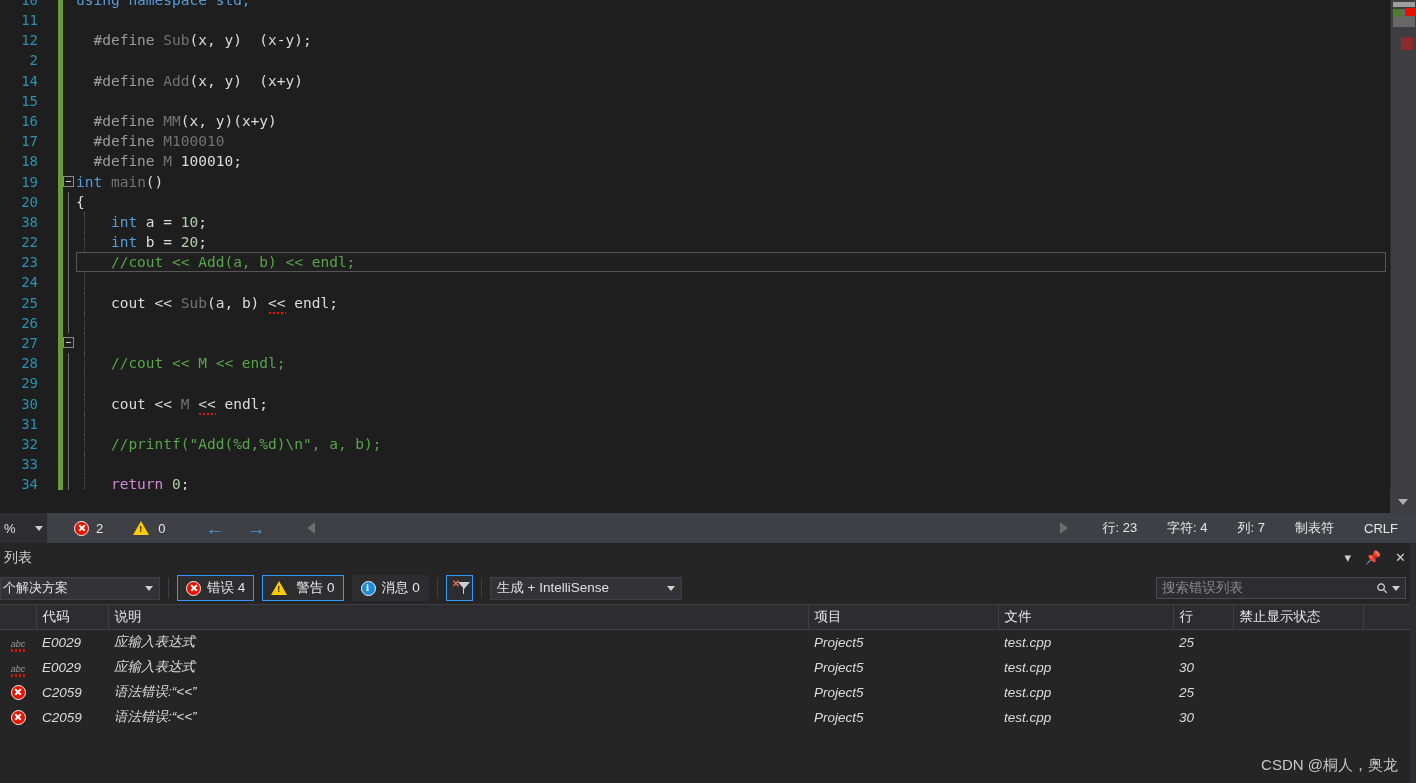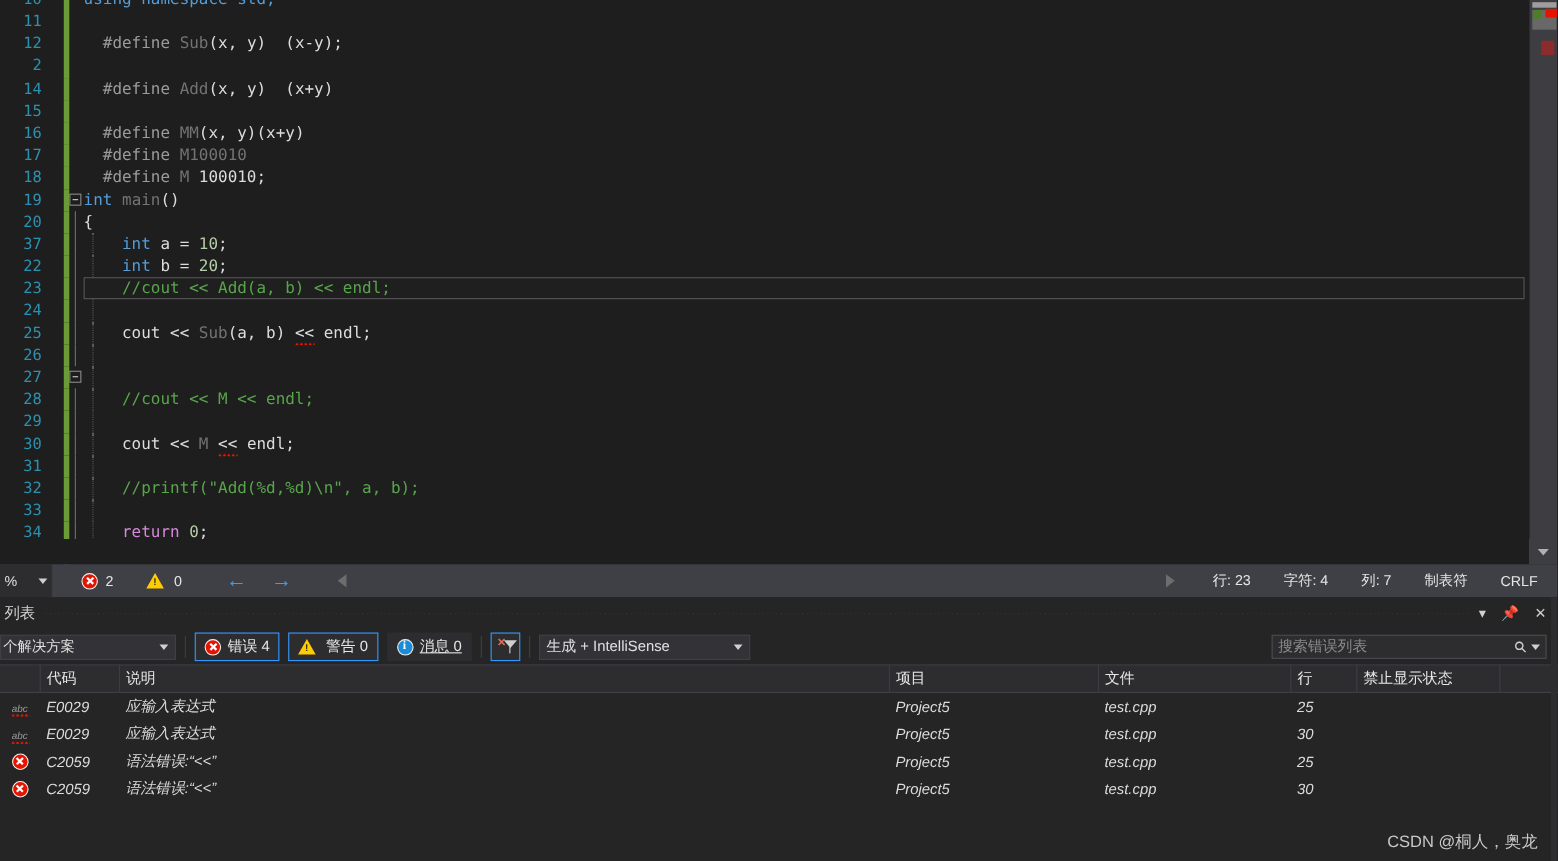--- a/index.html
+++ b/index.html
@@ -264,21 +264,21 @@
         <div class="line"><span class="ln">11</span><span class="gutter-green"></span><span class="txt"></span></div>
         <div class="line"><span class="ln">12</span><span class="gutter-green"></span><span class="txt"><span class="t-pre">  #define </span><span class="t-macro">Sub</span><span class="t-plain">(x, y)  (x-y);</span></span></div>
         <div class="line"><span class="ln">2</span><span class="gutter-green"></span><span class="txt"></span></div>
         <div class="line"><span class="ln">14</span><span class="gutter-green"></span><span class="txt"><span class="t-pre">  #define </span><span class="t-macro">Add</span><span class="t-plain">(x, y)  (x+y)</span></span></div>
         <div class="line"><span class="ln">15</span><span class="gutter-green"></span><span class="txt"></span></div>
         <div class="line"><span class="ln">16</span><span class="gutter-green"></span><span class="txt"><span class="t-pre">  #define </span><span class="t-macro">MM</span><span class="t-plain">(x, y)(x+y)</span></span></div>
         <div class="line"><span class="ln">17</span><span class="gutter-green"></span><span class="txt"><span class="t-pre">  #define </span><span class="t-macro">M100010</span></span></div>
         <div class="line"><span class="ln">18</span><span class="gutter-green"></span><span class="txt"><span class="t-pre">  #define </span><span class="t-macro">M</span><span class="t-plain"> 100010;</span></span></div>
         <div class="line"><span class="ln">19</span><span class="gutter-green"></span><span class="fold"><i></i></span><span class="txt"><span class="t-kw">int</span><span class="t-plain"> </span><span class="t-macro">main</span><span class="t-plain">()</span></span></div>
         <div class="line"><span class="ln">20</span><span class="gutter-green"></span><span class="fold-bar"></span><span class="txt"><span class="t-plain">{</span></span></div>
-        <div class="line"><span class="ln">37</span><span class="gutter-green"></span><span class="fold-bar"></span><span class="guide" style="left: 84px;"></span><span class="txt"><span class="t-plain">    </span><span class="t-kw">int</span><span class="t-plain"> a = </span><span class="t-num">10</span><span class="t-plain">;</span></span></div>
+        <div class="line"><span class="ln">38</span><span class="gutter-green"></span><span class="fold-bar"></span><span class="guide" style="left: 84px;"></span><span class="txt"><span class="t-plain">    </span><span class="t-kw">int</span><span class="t-plain"> a = </span><span class="t-num">10</span><span class="t-plain">;</span></span></div>
         <div class="line"><span class="ln">22</span><span class="gutter-green"></span><span class="fold-bar"></span><span class="guide" style="left: 84px;"></span><span class="txt"><span class="t-plain">    </span><span class="t-kw">int</span><span class="t-plain"> b = </span><span class="t-num">20</span><span class="t-plain">;</span></span></div>
         <div class="line"><span class="ln">23</span><span class="gutter-green"></span><span class="fold-bar"></span><span class="guide" style="left: 84px;"></span><span class="highlight-line"></span><span class="txt"><span class="t-cmt">    //cout &lt;&lt; Add(a, b) &lt;&lt; endl;</span></span></div>
         <div class="line"><span class="ln">24</span><span class="gutter-green"></span><span class="fold-bar"></span><span class="guide" style="left: 84px;"></span><span class="txt"></span></div>
         <div class="line"><span class="ln">25</span><span class="gutter-green"></span><span class="fold-bar"></span><span class="guide" style="left: 84px;"></span><span class="txt"><span class="t-plain">    cout &lt;&lt; </span><span class="t-macro">Sub</span><span class="t-plain">(a, b) </span><span class="t-plain squig">&lt;&lt;</span><span class="t-plain"> endl;</span></span></div>
         <div class="line"><span class="ln">26</span><span class="gutter-green"></span><span class="fold-bar"></span><span class="guide" style="left: 84px;"></span><span class="txt"></span></div>
         <div class="line"><span class="ln">27</span><span class="gutter-green"></span><span class="fold"><i></i></span><span class="guide" style="left: 84px;"></span></div>
         <div class="line"><span class="ln">28</span><span class="gutter-green"></span><span class="fold-bar"></span><span class="guide" style="left: 84px;"></span><span class="txt"><span class="t-cmt">    //cout &lt;&lt; M &lt;&lt; endl;</span></span></div>
         <div class="line"><span class="ln">29</span><span class="gutter-green"></span><span class="fold-bar"></span><span class="guide" style="left: 84px;"></span><span class="txt"></span></div>
         <div class="line"><span class="ln">30</span><span class="gutter-green"></span><span class="fold-bar"></span><span class="guide" style="left: 84px;"></span><span class="txt"><span class="t-plain">    cout &lt;&lt; </span><span class="t-macro">M</span><span class="t-plain"> </span><span class="t-plain squig">&lt;&lt;</span><span class="t-plain"> endl;</span></span></div>
         <div class="line"><span class="ln">31</span><span class="gutter-green"></span><span class="fold-bar"></span><span class="guide" style="left: 84px;"></span><span class="txt"></span></div>
@@ -350,21 +350,21 @@
       <div class="toggle-btn">
         <span class="err-ico"></span>
         <span>错误 4</span>
       </div>
       <span style="width:8px;"></span>
       <div class="toggle-btn">
         <span class="warn-ico"></span>
         <span style="margin-left:3px;">警告 0</span>
       </div>
       <span style="width:8px;"></span>
-      <div class="toggle-btn" style="border-color:transparent;text-decoration:underline;">
+      <div class="toggle-btn" style="border-color:transparent;">
         <span class="info-ico"></span>
         <span>消息 0</span>
       </div>
       <span class="sep"></span>
 
       <div class="filter-btn">
         <span class="fx">✕</span>
         <span class="fn"></span>
         <span class="fn2"></span>
       </div>

